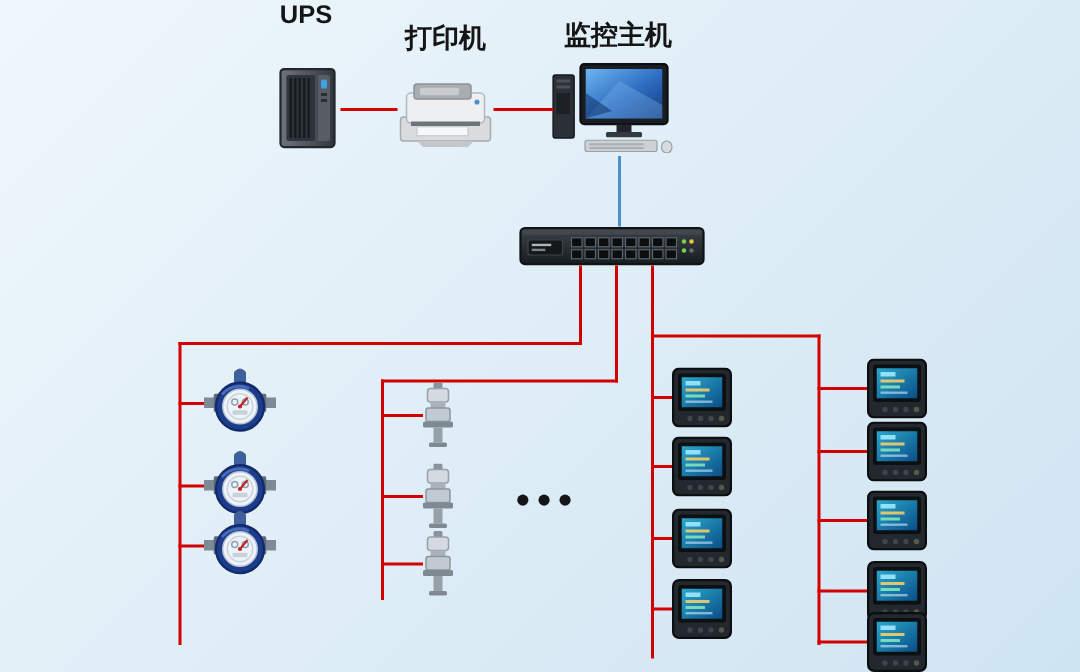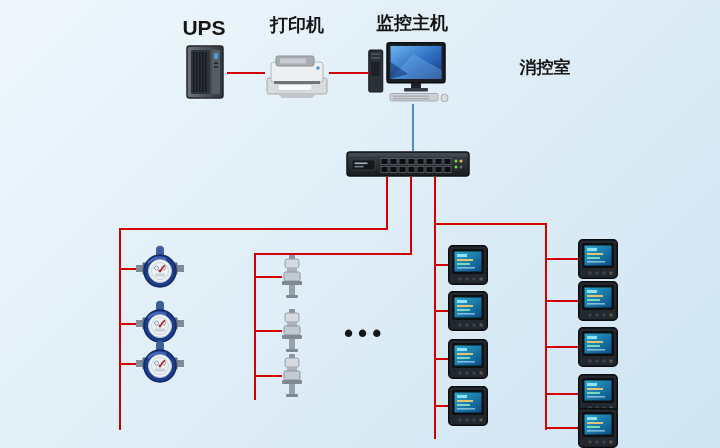--- a/index.html
+++ b/index.html
@@ -6,21 +6,21 @@
   html,body { width:720px; height:448px; }
   body { font-family:"Liberation Sans","DejaVu Sans",sans-serif; }
   #canvas {
     position:relative; width:720px; height:448px; overflow:hidden;
     background:linear-gradient(135deg, var(--background-top,#eff7fc) 0%, var(--background-bottom,#cfe4f2) 100%);
   }
   .dev { position:absolute; display:block; }
   .line { position:absolute; background:var(--line,#d40000); }
   .uplink { position:absolute; background:var(--uplink,#4a90cc); }
   .label { position:absolute; color:#151515; font-weight:700; text-align:center; white-space:nowrap; }
-  .lbl-ups     { left:178px; top:16px;  width:52px; font-size:21px; }
+  .lbl-ups     { left:178px; top:0;  width:52px; font-size:17px; }
   .lbl-printer { left:263px; top:13px;  width:68px; font-size:18px; }
   .lbl-host    { left:376px; top:11px;  width:68px; font-size:18px; }
   .lbl-room    { left:510px; top:56px;  width:70px; font-size:17px; }
   .ellipsis { position:absolute; left:344px; top:318px; font-size:26px; font-weight:700;
               color:#15161a; letter-spacing:5px; }
 </style>
 </head>
 <body>
 
 <svg width="0" height="0" style="position:absolute" aria-hidden="true">
@@ -158,21 +158,20 @@
       <circle cx="33" cy="34" r="1.8" fill="#55594a"></circle>
     </symbol>
   </defs>
 </svg>
 
 <div id="canvas">
 
   <div class="label lbl-ups">UPS</div>
   <div class="label lbl-printer">打印机</div>
   <div class="label lbl-host">监控主机</div>
-  <div class="label lbl-room">消控室</div>
   <div class="ellipsis">•••</div>
 
   <svg class="dev" style="left:182px;top:44px" width="46" height="56">
       <use href="#sym-ups"></use>
     </svg>
   <svg class="dev" style="left:264px;top:52px" width="66" height="48">
       <use href="#sym-printer"></use>
     </svg>
   <svg class="dev" style="left:368px;top:42px" width="82" height="60">
       <use href="#sym-computer"></use>

